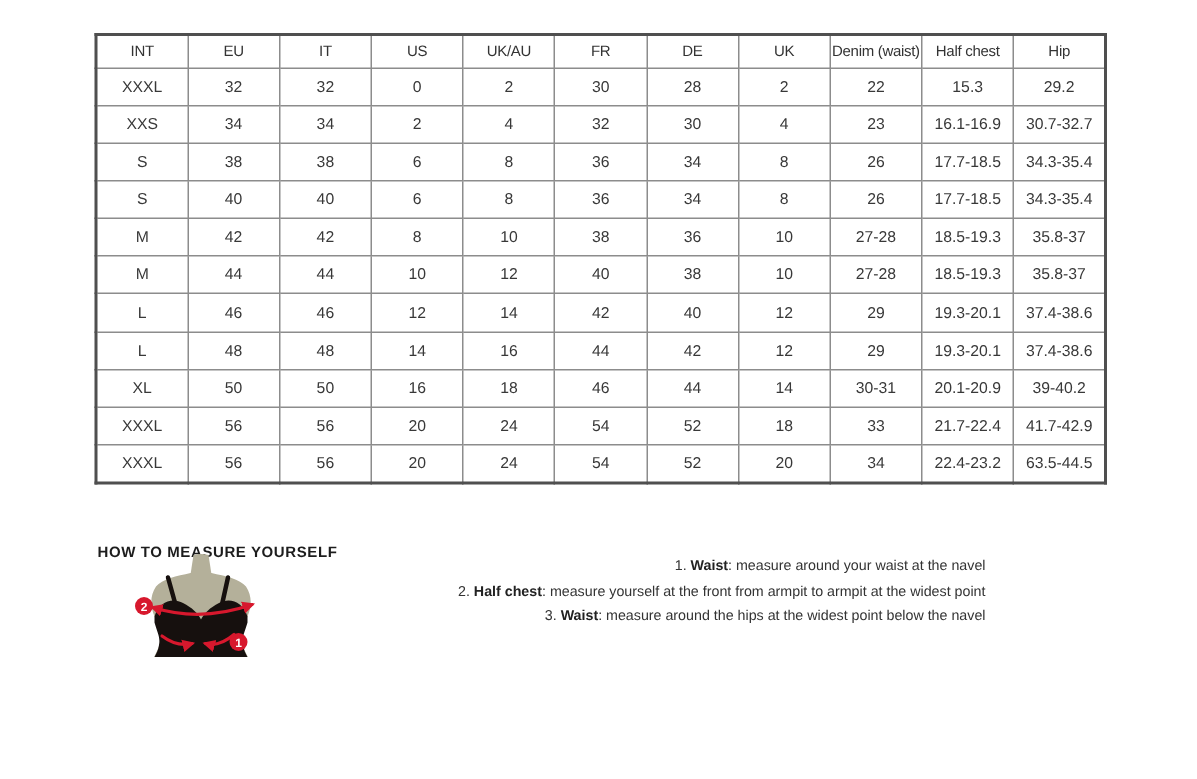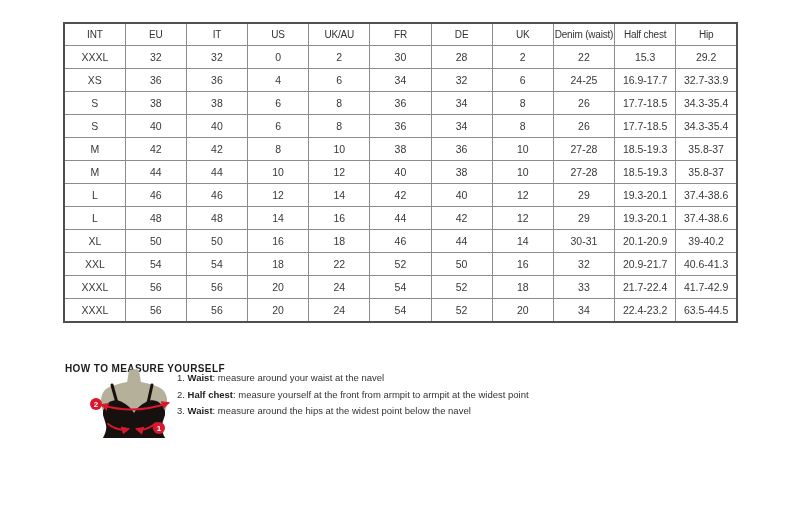--- a/index.html
+++ b/index.html
@@ -59,20 +59,21 @@
   .instructions{
     position:absolute;
     left:177px; top:371px;
     width:480px;
     font-size:9.5px;
     color:#333333;
   }
   .instr-line{
     height:16.5px;
     line-height:13px;
+    text-align:right;
   }
   .instr-line .bold{ font-weight:700; color:#222222; }
 
   
   .m-body   { fill:var(--c-mannequin,#b4b09a); }
   .m-garment{ fill:var(--c-garment,#16100e); }
   .m-strap  { stroke:var(--c-garment,#16100e); stroke-width:3; fill:none; stroke-linecap:round; }
   .m-hem    { stroke:#c6c3b0; stroke-width:1.2; fill:none; }
   .m-red    { stroke:var(--c-red,#d7182d); stroke-width:2.1; fill:none; stroke-linecap:round; }
   .m-badge  { fill:var(--c-red,#d7182d); }
@@ -113,31 +114,31 @@
           <td>0</td>
           <td>2</td>
           <td>30</td>
           <td>28</td>
           <td>2</td>
           <td>22</td>
           <td>15.3</td>
           <td>29.2</td>
         </tr>
         <tr>
-          <td>XS</td>
-          <td>36</td>
-          <td>36</td>
+          <td>XXS</td>
+          <td>34</td>
+          <td>34</td>
+          <td>2</td>
           <td>4</td>
-          <td>6</td>
-          <td>34</td>
           <td>32</td>
-          <td>6</td>
-          <td>24-25</td>
-          <td>16.9-17.7</td>
-          <td>32.7-33.9</td>
+          <td>30</td>
+          <td>4</td>
+          <td>23</td>
+          <td>16.1-16.9</td>
+          <td>30.7-32.7</td>
         </tr>
         <tr>
           <td>S</td>
           <td>38</td>
           <td>38</td>
           <td>6</td>
           <td>8</td>
           <td>36</td>
           <td>34</td>
           <td>8</td>
@@ -215,33 +216,20 @@
           <td>50</td>
           <td>50</td>
           <td>16</td>
           <td>18</td>
           <td>46</td>
           <td>44</td>
           <td>14</td>
           <td>30-31</td>
           <td>20.1-20.9</td>
           <td>39-40.2</td>
-        </tr>
-        <tr>
-          <td>XXL</td>
-          <td>54</td>
-          <td>54</td>
-          <td>18</td>
-          <td>22</td>
-          <td>52</td>
-          <td>50</td>
-          <td>16</td>
-          <td>32</td>
-          <td>20.9-21.7</td>
-          <td>40.6-41.3</td>
         </tr>
         <tr>
           <td>XXXL</td>
           <td>56</td>
           <td>56</td>
           <td>20</td>
           <td>24</td>
           <td>54</td>
           <td>52</td>
           <td>18</td>

